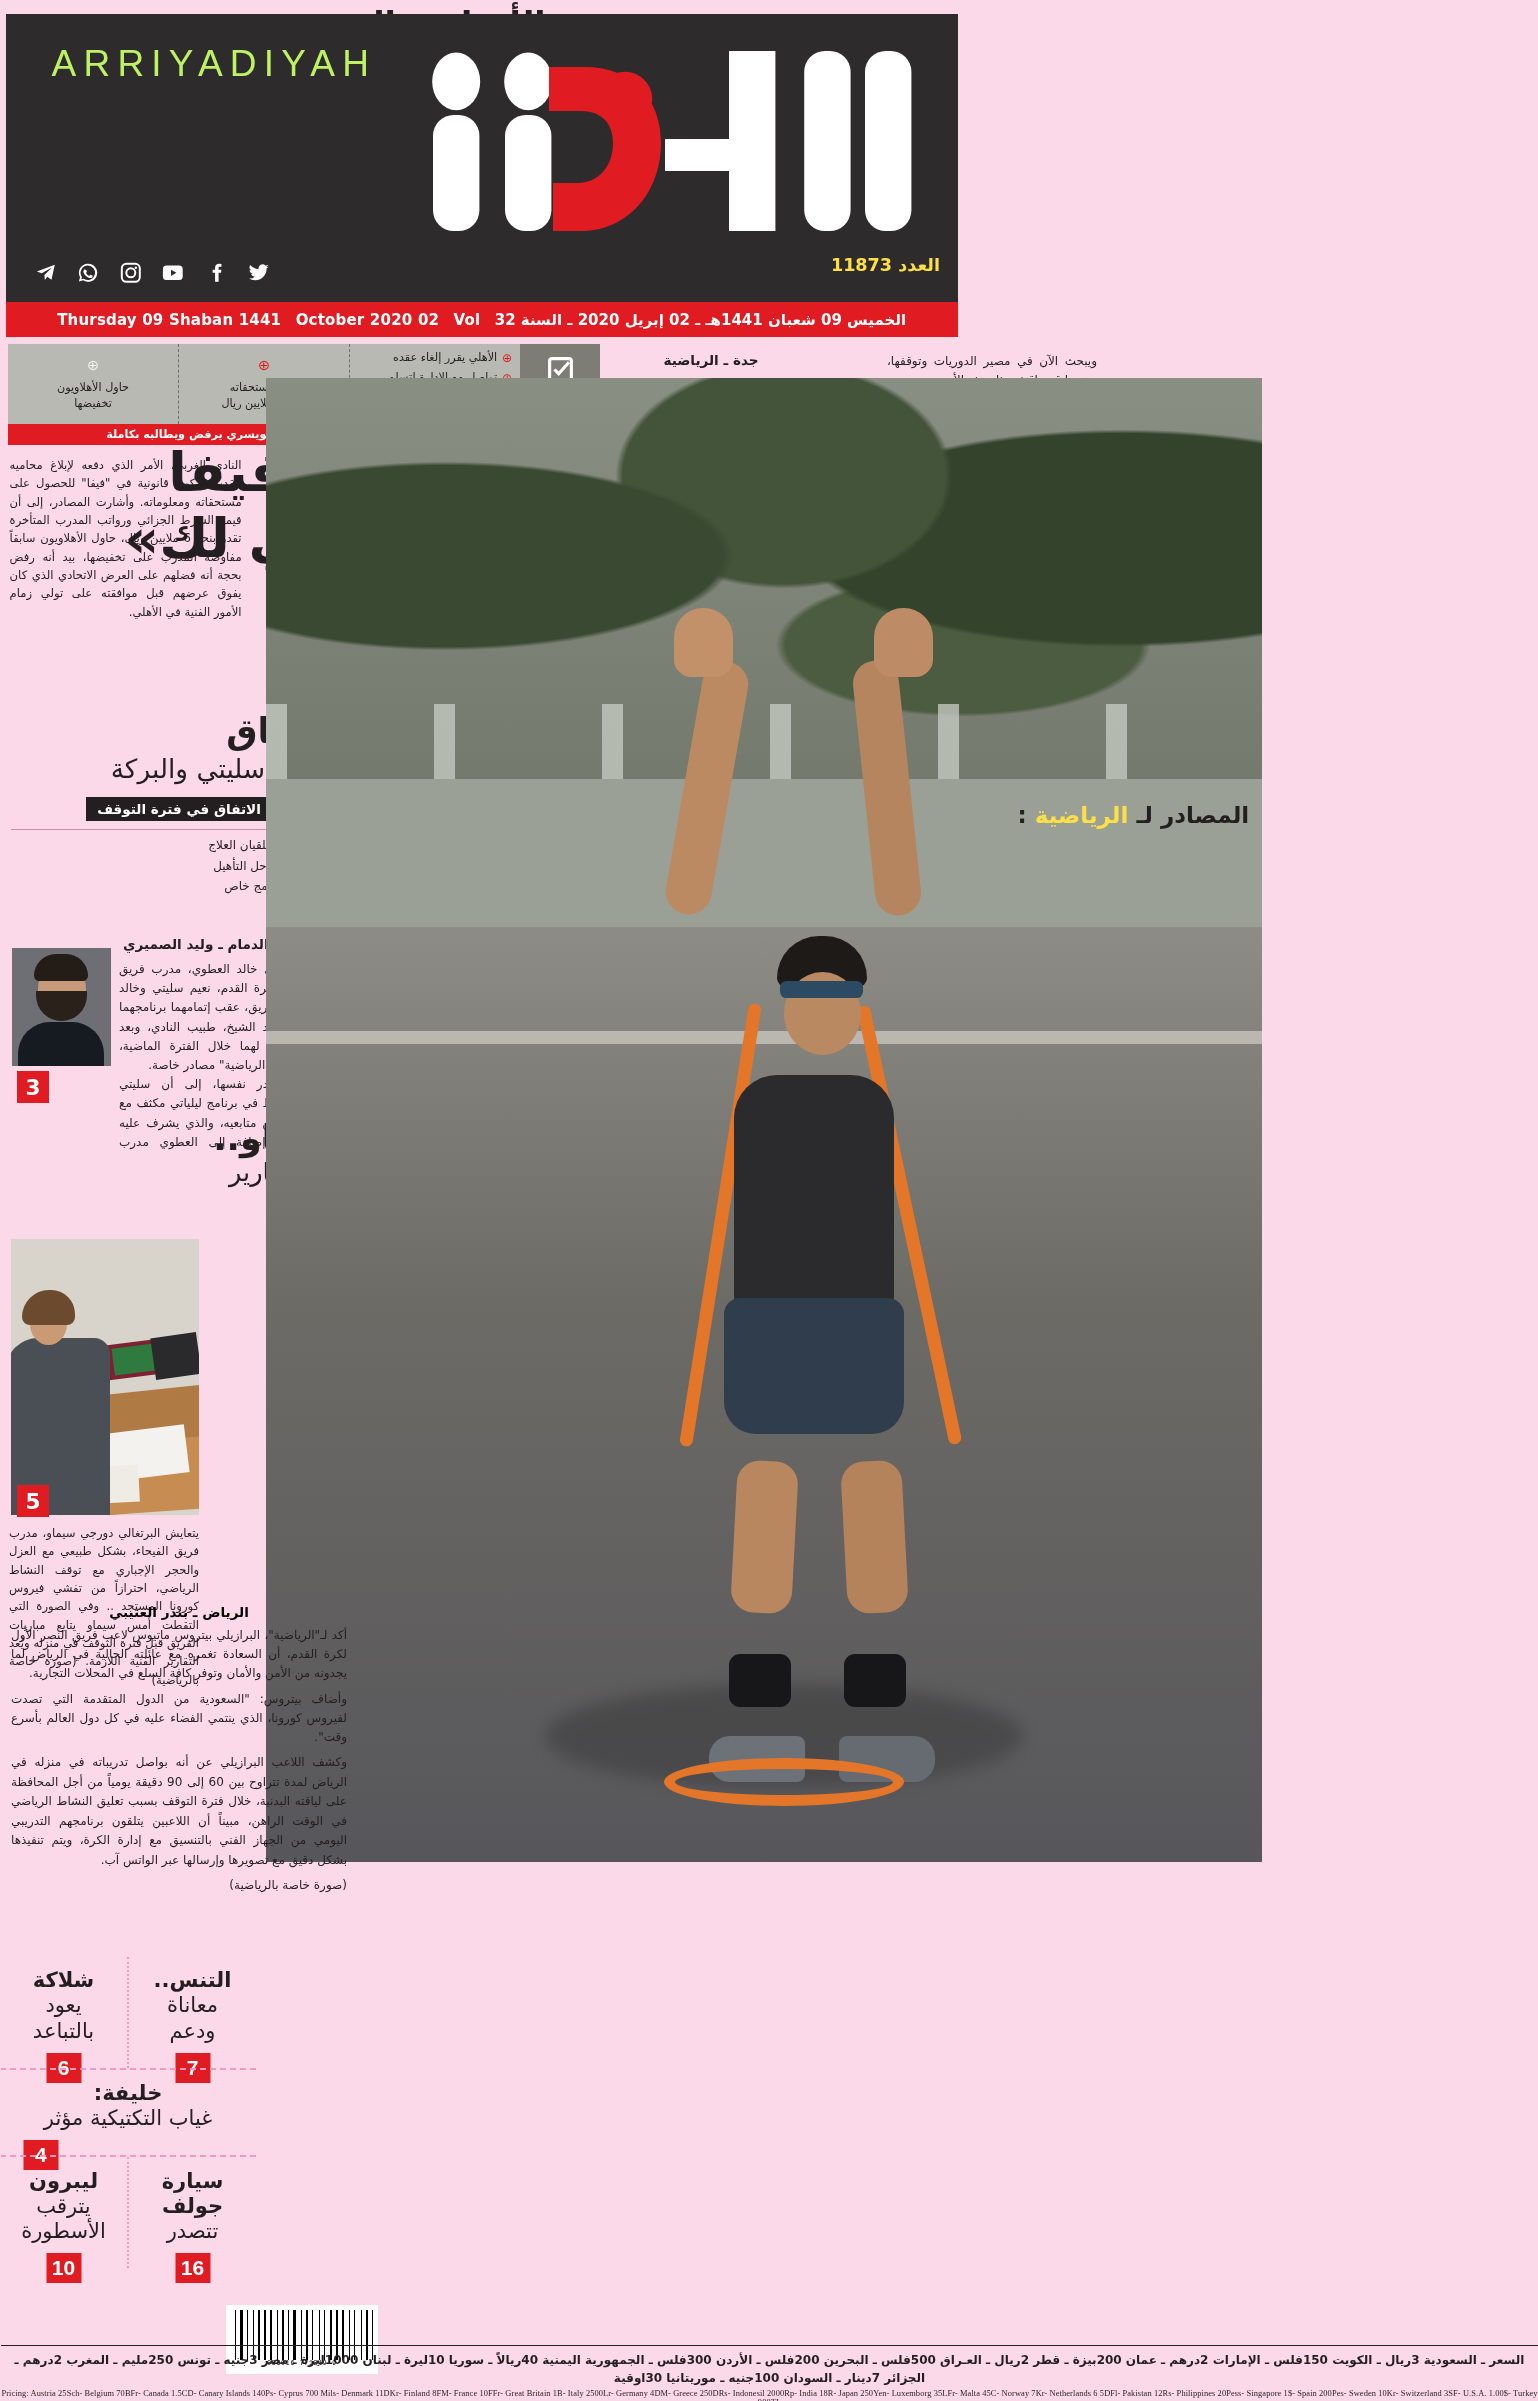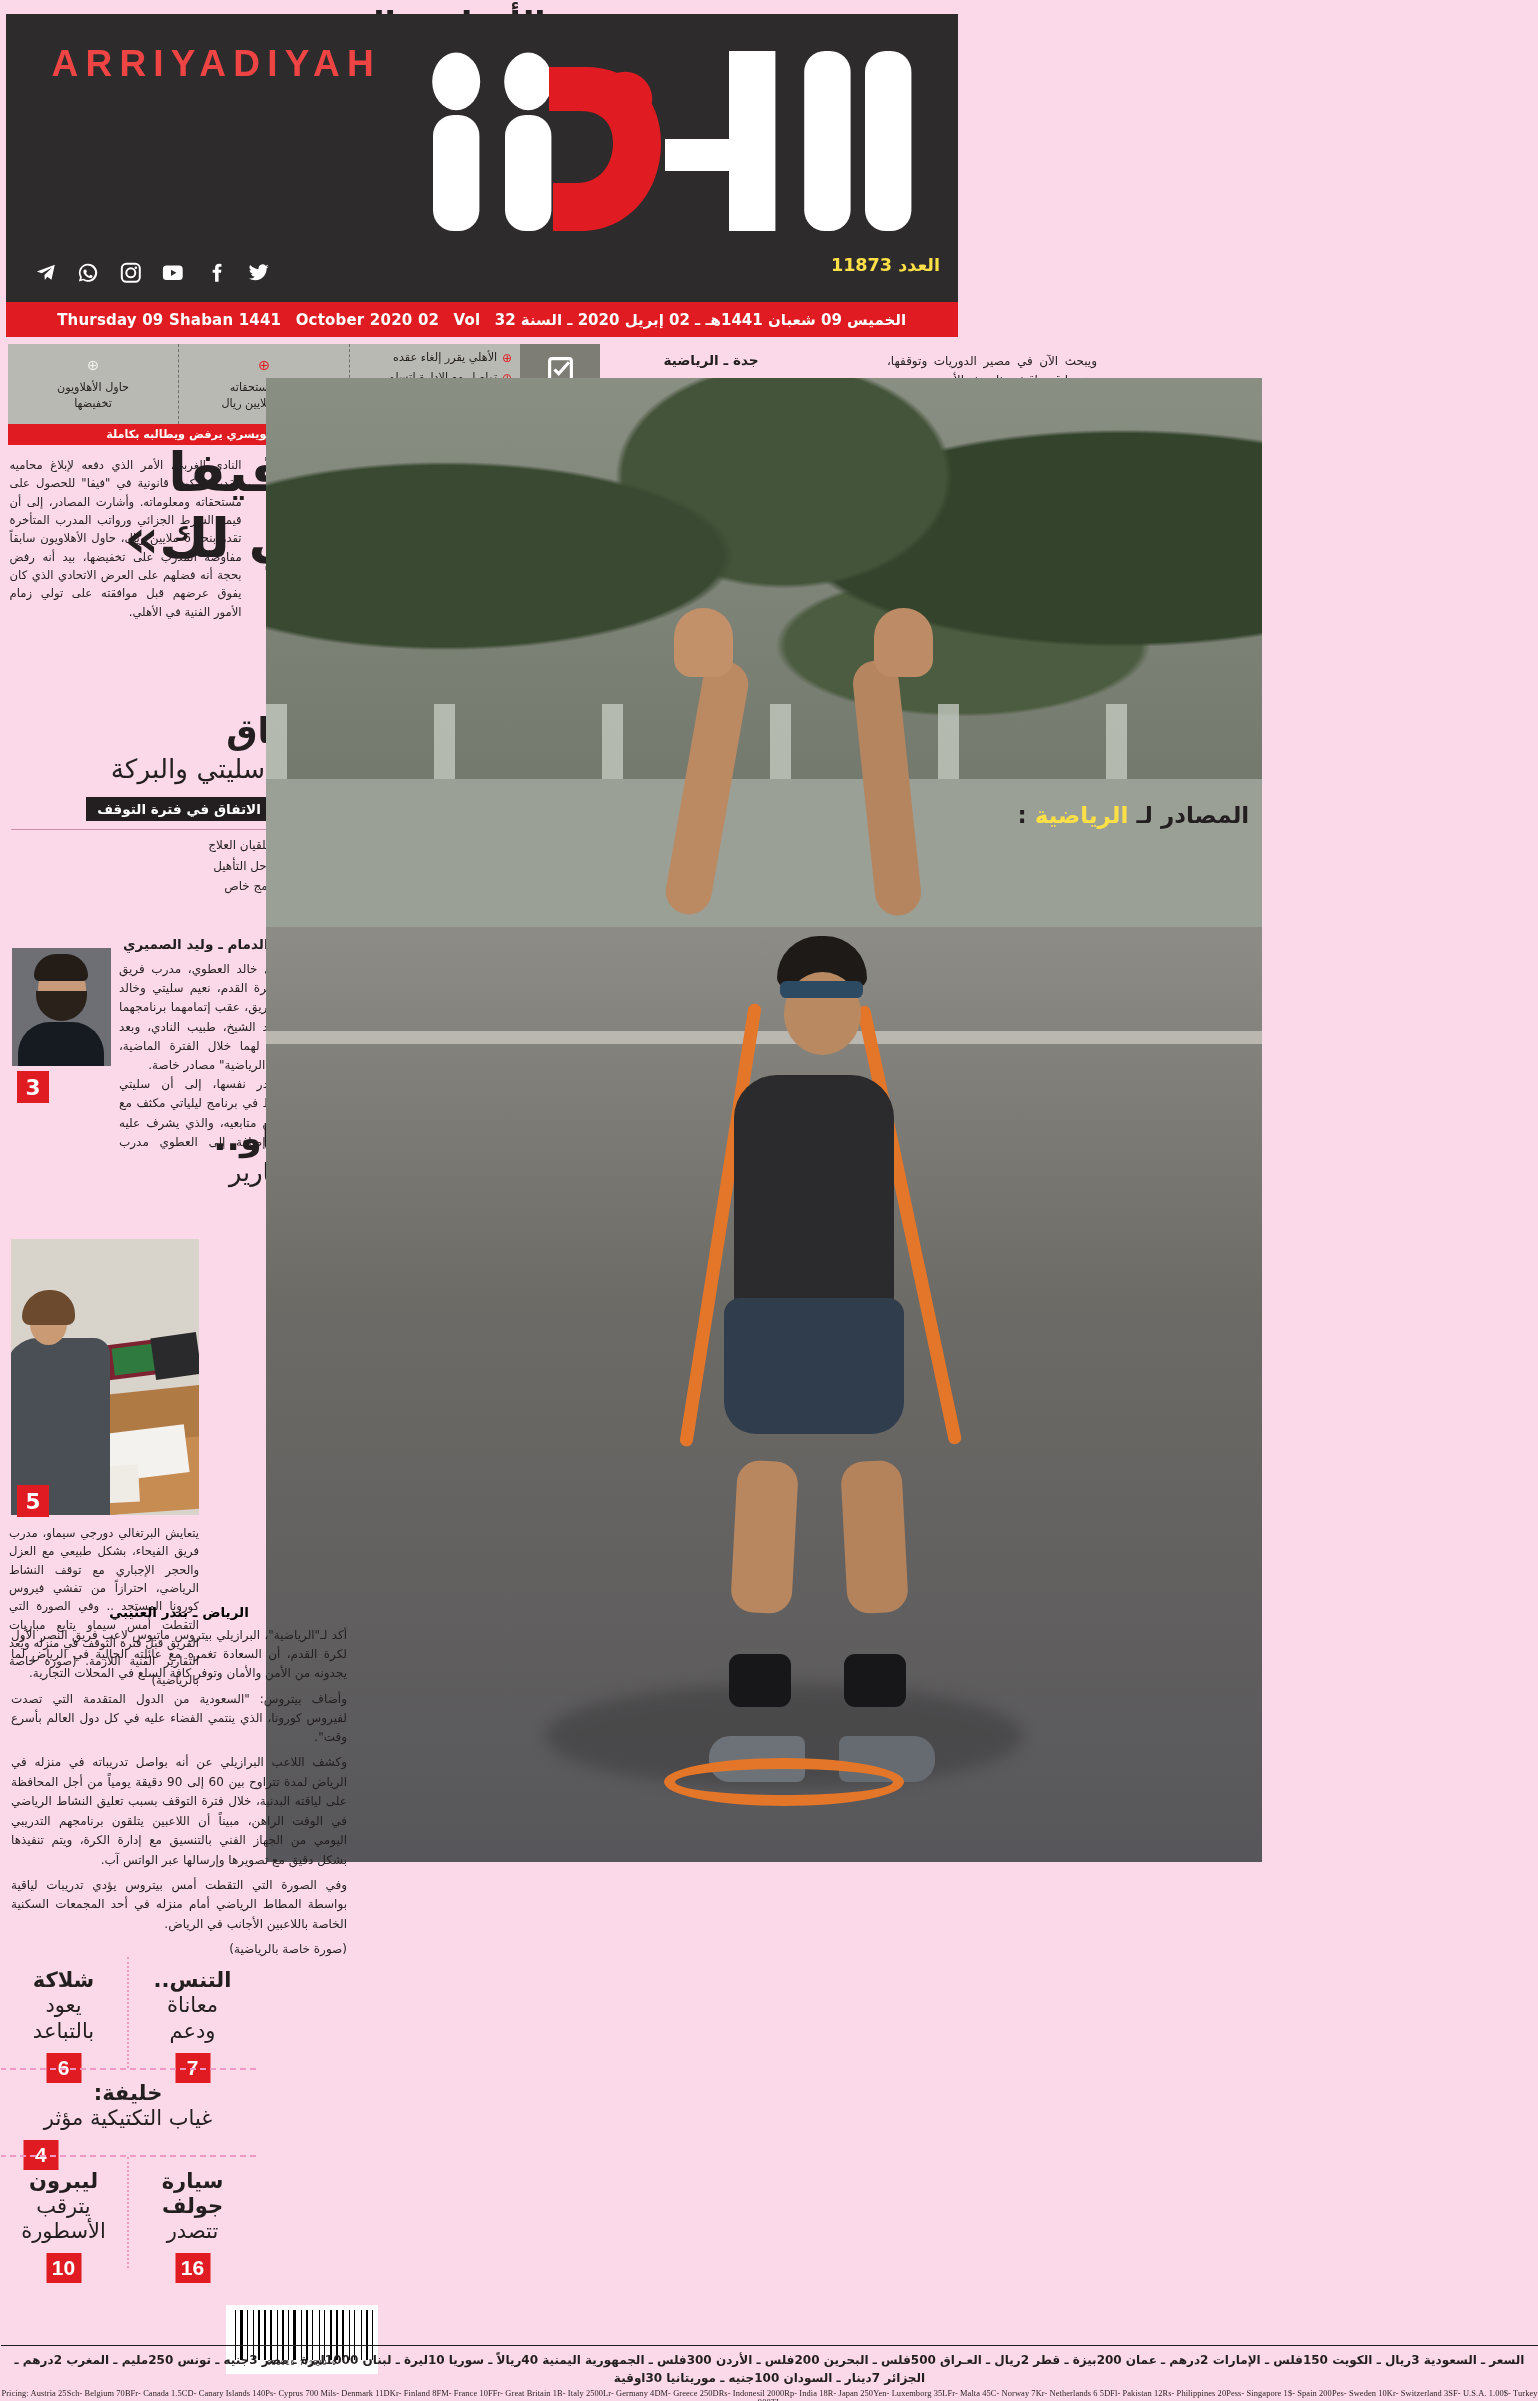--- a/index.html
+++ b/index.html
@@ -34,21 +34,21 @@
     text-align: justify; text-align-last: center;
   }
 
   
   .masthead {
     position: absolute; left: 5.6px; top: 14.4px; width: 952px; height: 288px;
     background: #2e2b2c; overflow: hidden;
   }
   .mh-brand {
     position: absolute; left: 46px; top: 29px;
-    font-size: 37px; letter-spacing: 7.2px; color: #ef4444; font-weight: 700;
+    font-size: 37px; letter-spacing: 7.2px; color: #bef264; font-weight: 400;
     font-family: "Liberation Sans", sans-serif;
   }
   .mh-logo {
     position: absolute; right: 12.8px; top: 4.8px; width: 560px; height: 240px;
   }
   .mh-issue {
     position: absolute; right: 17.6px; bottom: 27px;
     color: #fde047; font-size: 17.6px; direction: rtl; font-weight: 600;
     letter-spacing: 0.4px;
   }
@@ -483,21 +483,20 @@
         <span>:</span>
       </div>
     </div>
   </div>
 
   <div class="petros">
     <div class="dl ctr">الرياض ـ بندر العتيبي</div>
     <p>أكد لـ"الرياضية"، البرازيلي بيتروس ماتيوس لاعب فريق النصر الأول لكرة القدم، أن السعادة تغمره مع عائلته الحالية في الرياض لما يجدونه من الأمن والأمان وتوفر كافة السلع في المحلات التجارية.</p>
     <p>وأضاف بيتروس: "السعودية من الدول المتقدمة التي تصدت لفيروس كورونا، الذي ينتمي الفضاء عليه في كل دول العالم بأسرع وقت".</p>
     <p>وكشف اللاعب البرازيلي عن أنه بواصل تدريباته في منزله في الرياض لمدة تتراوح بين 60 إلى 90 دقيقة يومياً من أجل المحافظة على لياقته البدنية، خلال فترة التوقف بسبب تعليق النشاط الرياضي في الوقت الراهن، مبيناً أن اللاعبين يتلقون برنامجهم التدريبي اليومي من الجهاز الفني بالتنسيق مع إدارة الكرة، ويتم تنفيذها بشكل دقيق مع تصويرها وإرسالها عبر الواتس آب.</p>
-    <p>وفي الصورة التي التقطت أمس بيتروس يؤدي تدريبات لياقية بواسطة المطاط الرياضي أمام منزله في أحد المجمعات السكنية الخاصة باللاعبين الأجانب في الرياض.</p>
     <p class="ctr">(صورة خاصة بالرياضية)</p>
   </div>
 
   <div class="barcode">
     <div class="bars" id="barcode-bars">
         <i style="width: 1.6px; background: rgb(0, 0, 0);"></i>
         <i style="width: 0.8px; background: transparent;"></i>
         <i style="width: 2.4px; background: rgb(0, 0, 0);"></i>
         <i style="width: 0.8px; background: transparent;"></i>
         <i style="width: 1.6px; background: rgb(0, 0, 0);"></i>

